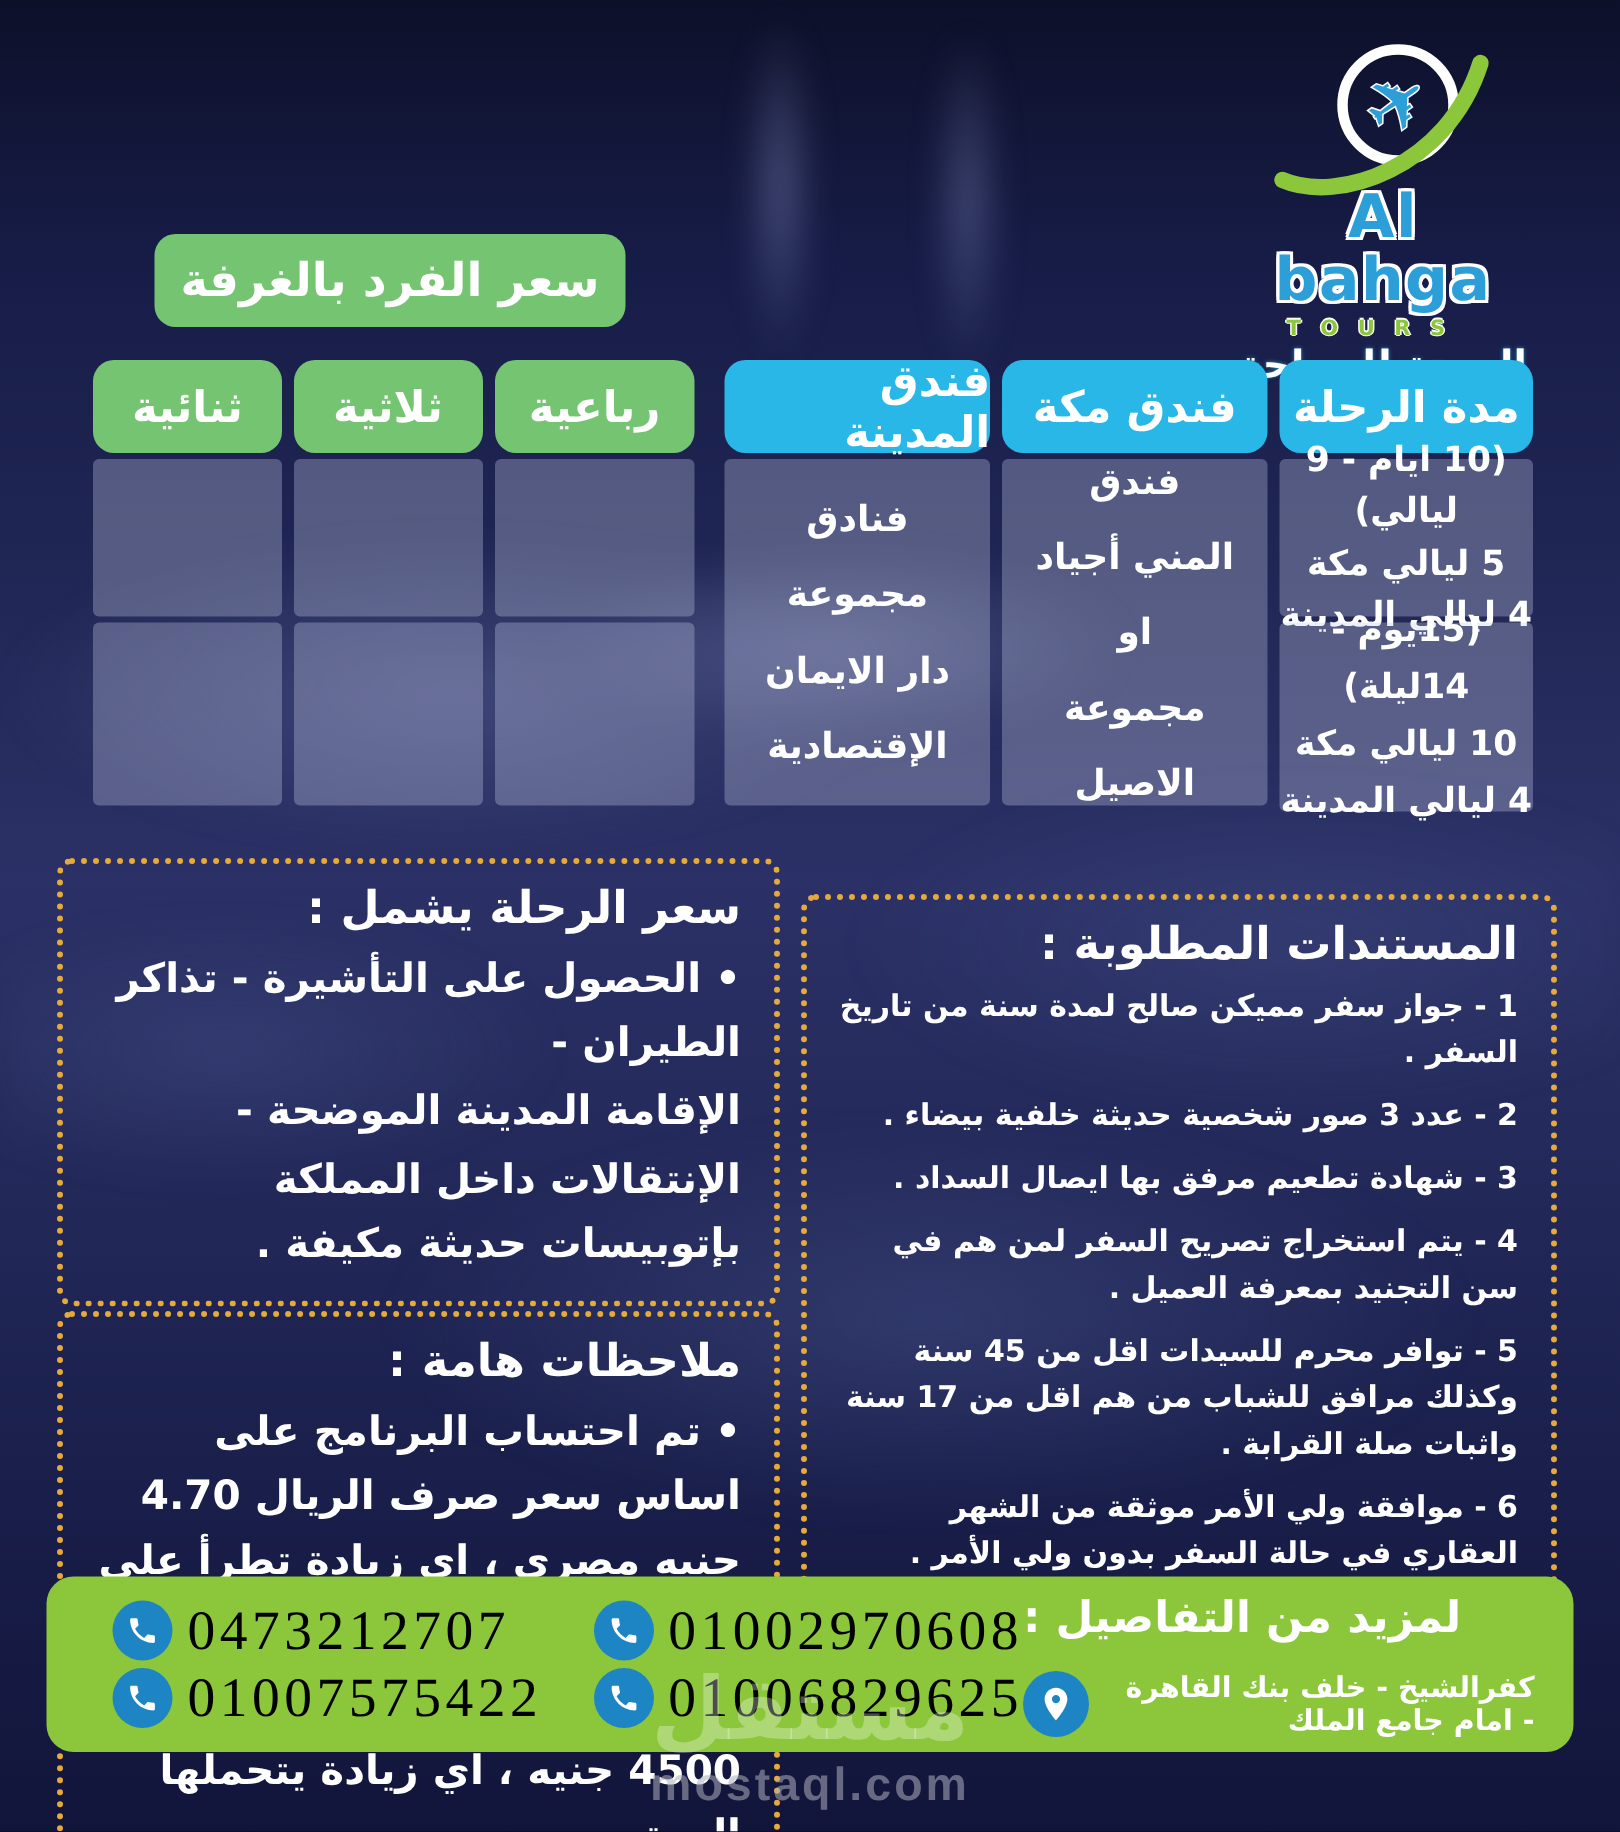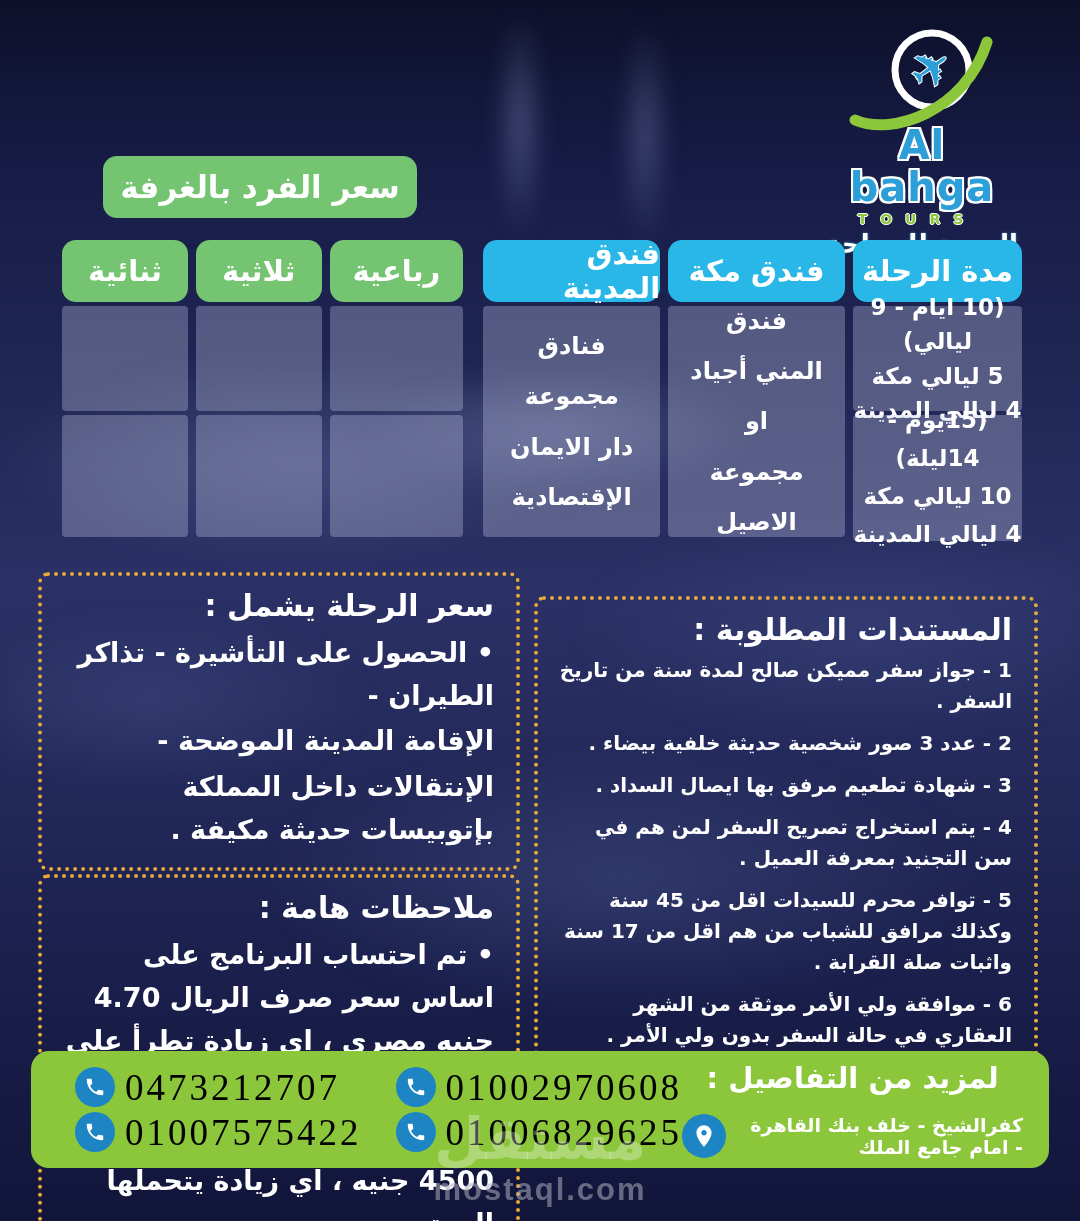--- a/index.html
+++ b/index.html
@@ -85,21 +85,21 @@
   .box-docs    { left:534px; top:596px; width:504px; min-height:406px; }
   .box-docs p  { font-size:20px; line-height:1.55; margin-bottom:11px; }
 
   
   .footer {
     position:absolute; left:31px; top:1051px; width:1018px; height:117px;
     background:#8cc63b; border-radius:18px;
     display:flex; align-items:stretch; justify-content:space-between;
     padding:10px 26px 10px 44px;
   }
-  .footer-right { display:flex; flex-direction:column; justify-content:space-between; align-items:center; padding-top:2px; }
+  .footer-right { display:flex; flex-direction:column; justify-content:space-between; align-items:flex-end; padding-top:2px; }
   .footer-title { color:#fff; font-size:29px; font-weight:bold; line-height:1.1; }
   .footer-address { display:flex; align-items:center; gap:10px; }
   .footer-address-text { color:#fff; font-size:19px; font-weight:bold; }
   .footer-phones {
     direction:ltr; display:grid; grid-template-columns:auto auto;
     column-gap:34px; row-gap:5px; align-content:center;
   }
   .phone-item { display:flex; align-items:center; gap:10px; }
   .phone-number {
     font-family:"Liberation Serif", serif; color:#000000; font-size:37px; letter-spacing:3px; line-height:1;

